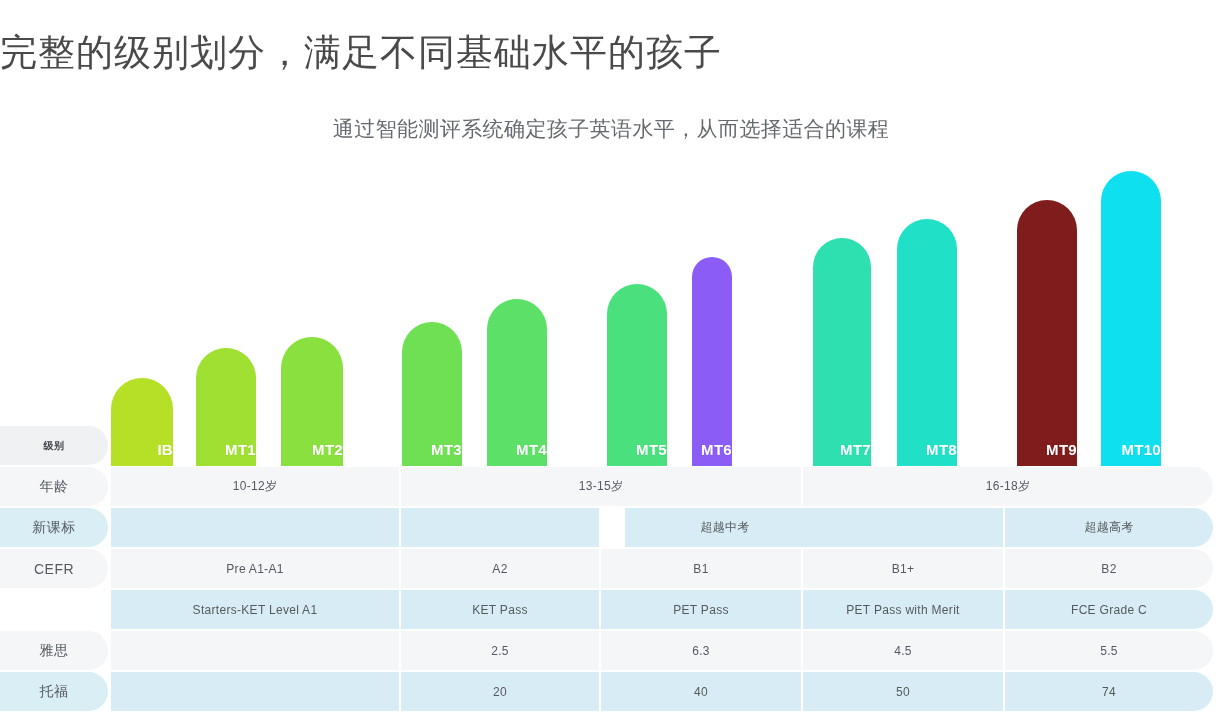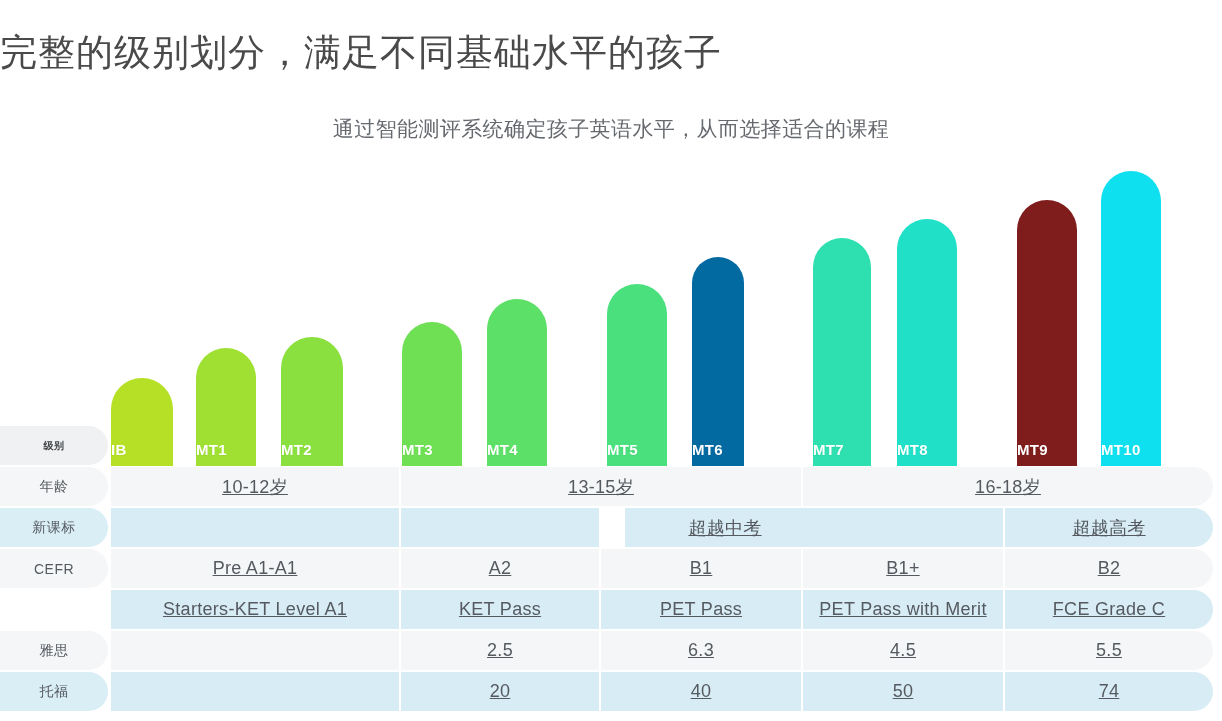--- a/index.html
+++ b/index.html
@@ -22,21 +22,21 @@
     text-align: center;
     font-size: 21px; font-weight: 400; color: #666a6f;
     letter-spacing: .4px;
   }
 
   
   #chart { position: absolute; left: 0; top: 0; width: 1222px; height: 466px; }
   .bar {
     position: absolute;
     border-radius: 999px 999px 0 0;
-    display: flex; align-items: flex-end; justify-content: flex-start;
+    display: flex; align-items: flex-end; justify-content: flex-end;
     padding-bottom: 8px;
   }
   .bar-label {
     font-size: 15px; font-weight: bold; color: #ffffff;
     letter-spacing: .3px; white-space: nowrap;
     text-shadow: 0 1px 1px rgba(0,0,0,.05);
   }
 
   
   #table { position: absolute; left: 0; top: 425px; width: 1222px; }
@@ -44,23 +44,22 @@
   .rowlabel {
     position: absolute; left: 0; top: 1px; width: 108px; height: 39px;
     border-radius: 0 20px 20px 0;
     display: flex; align-items: center; justify-content: center;
     font-size: 14px; color: #555a60; letter-spacing: .5px;
   }
   .rowlabel.head { font-weight: bold; color: #3f4347; font-size: 10px; }
   .cell {
     position: absolute; top: 1px; height: 39px;
     display: flex; align-items: center; justify-content: center;
-    font-size: 18px; color: #555a60; letter-spacing: .3px;
+    font-size: 12px; color: #555a60; letter-spacing: .3px;
     white-space: nowrap;
-    text-decoration: underline;
   }
   .cell.last { border-radius: 0 20px 20px 0; }
   
   .tint-gray .rowlabel, .tint-gray .cell { background: #f5f6f7; }
   .tint-blue .rowlabel, .tint-blue .cell { background: #daeef6; }
   .tint-blue .cell { background: #d8ecf5; }
   .tint-gray .cell { background: #f5f6f7; }
   .row-head .rowlabel { background: #f0f1f2; }
   .cell.empty { color: transparent; }
 </style>
@@ -84,21 +83,21 @@
       </div>
       <div class="bar" style="left: 402px; width: 60px; top: 322px; height: 144px; background: rgb(111, 224, 84);">
         <span class="bar-label">MT3</span>
       </div>
       <div class="bar" style="left: 487px; width: 60px; top: 299px; height: 167px; background: rgb(93, 224, 103);">
         <span class="bar-label">MT4</span>
       </div>
       <div class="bar" style="left: 607px; width: 60px; top: 284px; height: 182px; background: rgb(74, 224, 126);">
         <span class="bar-label">MT5</span>
       </div>
-      <div class="bar" style="left: 692px; width: 52px; top: 257px; height: 209px; background: #0369a1;">
+      <div class="bar" style="left: 692px; width: 40px; top: 257px; height: 209px; background: #8b5cf6;">
         <span class="bar-label">MT6</span>
       </div>
       <div class="bar" style="left: 813px; width: 58px; top: 238px; height: 228px; background: rgb(46, 224, 176);">
         <span class="bar-label">MT7</span>
       </div>
       <div class="bar" style="left: 897px; width: 60px; top: 219px; height: 247px; background: rgb(33, 224, 200);">
         <span class="bar-label">MT8</span>
       </div>
       <div class="bar" style="left: 1017px; width: 60px; top: 200px; height: 266px; background: #7f1d1d;">
         <span class="bar-label">MT9</span>

